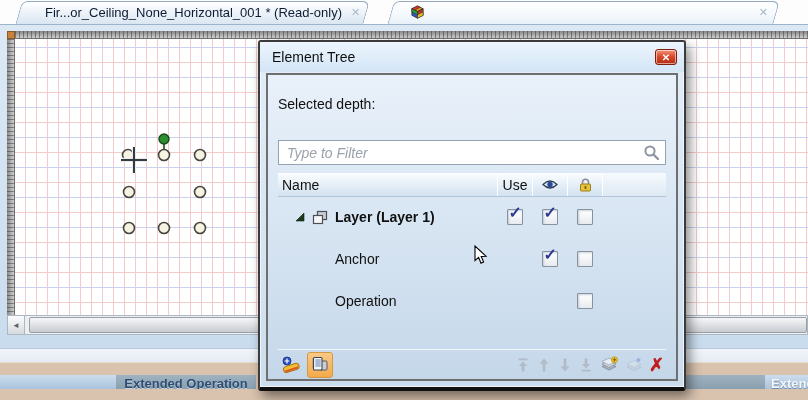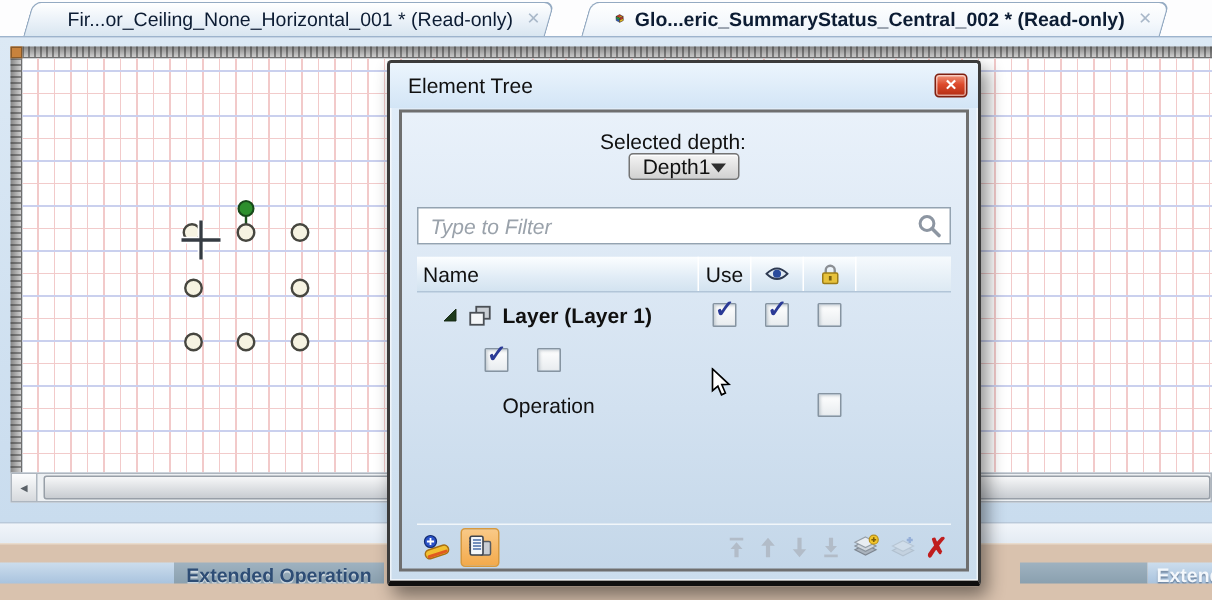--- a/index.html
+++ b/index.html
@@ -56,55 +56,55 @@
   .bar-left-gray { left:116px; width:140px; }
   .bar-right-gray { left:680px; width:85px; }
   .bar-right-blue { left:765px; width:43px; }
   .panel-bar-label { display:block; font-size:13px; font-weight:bold; line-height:17px; text-align:center;
                      color:#2e4d75; text-shadow:0 1px 0 rgba(255,255,255,.55); white-space:nowrap; }
   .panel-bar-label.light { color:#f4f8fc; text-shadow:0 1px 1px rgba(40,60,90,.5); text-align:left; padding-left:6px; }
   .red-marker { position:absolute; left:1px; top:14px; width:0; height:0;
                 border-top:5px solid transparent; border-bottom:5px solid transparent; border-right:7px solid #ab2418; }
 
   
-  .dialog { position:absolute; left:258px; top:40px; width:396px; height:351px;
+  .dialog { position:absolute; left:258px; top:40px; width:428px; height:351px;
             background:linear-gradient(#e2eefa,#cbdded); border:2px solid #3b3b3b;
             border-bottom:4px solid #0f0f0f; border-radius:3px;
             box-shadow:4px 6px 12px rgba(0,0,0,.45), inset 0 0 0 1px rgba(255,255,255,.65); }
   .titlebar { height:30px; display:flex; align-items:center; padding:0 7px 0 12px;
               background:linear-gradient(#ecf5fd,#d3e5f6); border-radius:2px 2px 0 0; }
   .dialog-title { font-size:14px; color:#101010; }
   .dialog-close { margin-left:auto; width:22px; height:16px; display:flex; align-items:center; justify-content:center;
                   background:linear-gradient(#f0967c,#dd4a2c 45%,#b22c12); border:1px solid #7e2010; border-radius:3px;
                   color:#fff; font-size:10px; font-weight:bold; box-shadow:inset 0 0 0 1px rgba(255,255,255,.55); }
   .dialog-content { position:absolute; left:6px; right:6px; top:31px; bottom:6px;
                     border:2px solid #6f6f6f;
                     background:linear-gradient(180deg,#e9f1fa,#d2e1f0 65%,#c4d7e9);
                     display:flex; flex-direction:column; padding:8px 8px 0 8px; }
-  .form-row { display:flex; align-items:center; margin:3px 2px 7px 2px;flex-direction:column; }
+  .form-row { display:flex; align-items:center; margin:13px 2px 7px 2px; }
   .form-label { width:112px; font-size:14px; color:#101010; flex:none; }
   .combo { flex:1; height:23px; display:flex; align-items:center; padding:0 8px;
            background:linear-gradient(#f5f5f5,#e4e4e4 45%,#d1d1d1); border:1px solid #757575;
            border-radius:3px; font-size:14px; color:#101010; box-shadow:inset 0 1px 0 #ffffff; }
   .combo-arrow { margin-left:auto; width:0; height:0; border-left:5px solid transparent;
                  border-right:5px solid transparent; border-top:6px solid #2e2e2e; margin-top:2px; }
   .filter-box { display:flex; align-items:center; height:25px; margin:1px 2px 8px 2px;
                 background:#ffffff; border:1px solid #94a3b1; padding:0 5px 0 8px; }
   .filter-input { flex:1; border:none; outline:none; background:transparent; font-size:14px;
                   font-family:"Liberation Sans", sans-serif; color:#1d4ed8; }
   .filter-input::placeholder { font-style:italic; color:#9aa2ab; opacity:1; }
 
   .tree { flex:1; display:flex; flex-direction:column; margin:0 2px; overflow:hidden; }
   .tree-header { height:24px; flex:none; display:flex; align-items:stretch;
                  background:linear-gradient(#fcfeff,#e1ecf6 60%,#d3e3f0);
                  border-bottom:1px solid #b2c5d8; font-size:14px; color:#101010; }
   .col-name { flex:1; display:flex; align-items:center; padding-left:4px; }
   .col-sm { width:35px; flex:none; display:flex; align-items:center; justify-content:center; border-left:1px solid #ffffff; }
   .col-fill { width:64px; flex:none; border-left:1px solid #ffffff; background:linear-gradient(#f6fafd,#dde9f3); }
-  .tree-row { height:30px; flex:none; display:flex; align-items:center; font-size:14px; color:#101010; }
+  .tree-row { height:30px; flex:none; display:flex; align-items:flex-start; font-size:14px; color:#101010;margin-top:12px; }
   .tree-row .col-sm { border-left:none; }
   .row-selected { background:linear-gradient(#f8c67c,#f4b157); }
   .row-label { white-space:nowrap; }
   .bold { font-weight:bold; }
   .indent { flex:none; }
   .cb { width:16px; height:16px; position:relative; background:linear-gradient(#ffffff,#e8ecef);
         border:1px solid #8694a1; border-radius:1px; box-shadow:inset 1px 1px 2px rgba(110,125,140,.35); }
   .cb-mark { position:absolute; left:1px; top:-7px; font-size:16px; font-weight:bold; color:#2b3a96; }
   .tree-space { flex:1; }
 
@@ -144,21 +144,20 @@
       <div class="tab-bg"></div>
       <div class="tab-content">
         <svg width="15" height="15" viewBox="0 0 16 16">
           <polygon points="8,1 14,4 8,7 2,4" fill="#e8a020" stroke="#222" stroke-width="0.8"></polygon>
           <polygon points="2,4 8,7 8,14 2,11" fill="#2b5bc8" stroke="#222" stroke-width="0.8"></polygon>
           <polygon points="14,4 8,7 8,14 14,11" fill="#c83226" stroke="#222" stroke-width="0.8"></polygon>
           <polygon points="8,1 11,2.5 5,5.5 2,4" fill="#d8352a" stroke="#222" stroke-width="0.5"></polygon>
           <polygon points="8,7 8,10.5 2,7.5 2,4" fill="#2f9e3a" stroke="#222" stroke-width="0.5"></polygon>
           <polygon points="8,10.5 8,14 14,11 14,7.5" fill="#e8c428" stroke="#222" stroke-width="0.5"></polygon>
         </svg>
-        <span class="tab-label">Glo...eric_SummaryStatus_Central_002 * (Read-only)</span>
         <span class="tab-close">✕</span>
       </div>
     </div>
   </div>
 
   <div class="frame">
     <div class="ruler-corner"></div>
     <div class="ruler-top"></div>
     <div class="ruler-left"></div>
     <div class="canvas">
@@ -211,24 +210,20 @@
     <div class="titlebar">
       <span class="dialog-title">Element Tree</span>
       <div class="dialog-close">
         <span>✕</span>
       </div>
     </div>
     <div class="dialog-content">
 
       <div class="form-row">
         <span class="form-label">Selected depth:</span>
-        <div class="combo">
-          <span>Depth1</span>
-          <span class="combo-arrow"></span>
-        </div>
       </div>
 
       <div class="form-row">
       </div>
 
       <div class="filter-box">
         <input class="filter-input" value="" placeholder="Type to Filter" style="">
         <svg width="17" height="17" viewBox="0 0 17 17">
           <circle cx="7" cy="7" r="4.6" fill="none" stroke="#8d96a2" stroke-width="2"></circle>
           <line x1="10.5" y1="10.5" x2="15" y2="15" stroke="#8d96a2" stroke-width="2.4" stroke-linecap="round"></line>
@@ -284,20 +279,24 @@
           <div class="col-sm">
               <div class="cb">
                 <span class="cb-mark"></span>
               </div>
             </div>
           <div class="col-fill" style="background:none;border:none;"></div>
         </div>
 
 
         <div class="tree-row">
+          <div class="col-name">
+            <span class="indent" style="width:53px"></span>
+            <span class="row-label">Anchor</span>
+          </div>
           <div class="col-sm"></div>
           <div class="col-sm">
               <div class="cb">
                 <span class="cb-mark">✓</span>
               </div>
             </div>
           <div class="col-sm">
               <div class="cb">
                 <span class="cb-mark"></span>
               </div>

